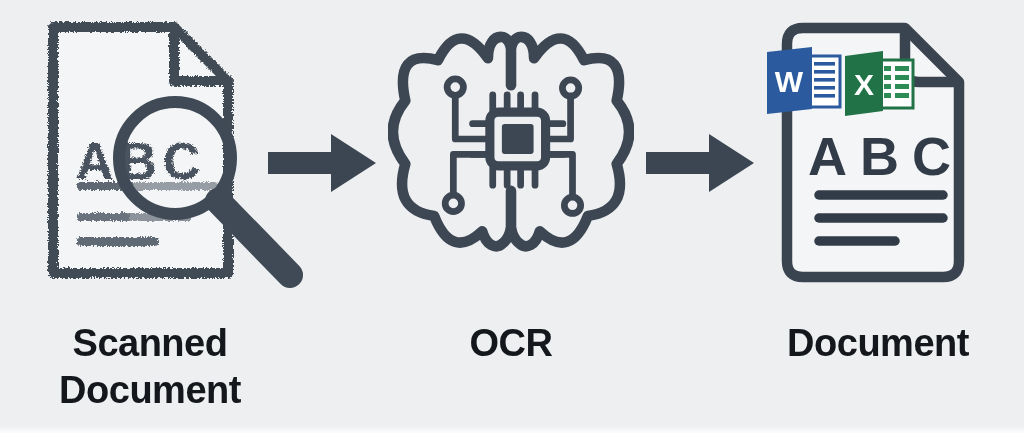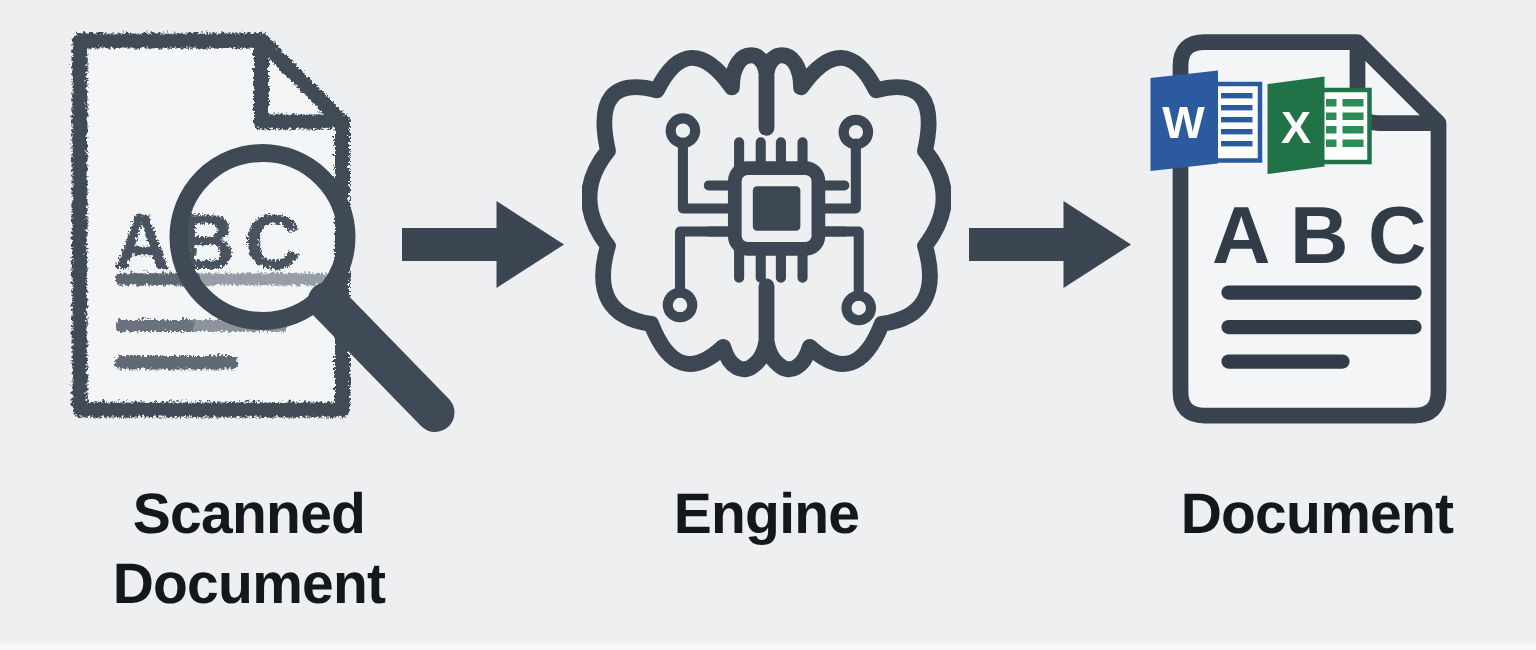--- a/index.html
+++ b/index.html
@@ -170,25 +170,25 @@
         <rect x="129" y="70" width="7" height="5"></rect>
           <rect x="140" y="70" width="14" height="5"></rect>
         <rect x="129" y="79" width="7" height="5"></rect>
           <rect x="140" y="79" width="14" height="5"></rect>
       </g>
       <polygon points="90,42 128,37 128,97 90,102" fill="#217347"></polygon>
       <text class="badge-letter" x="109" y="81" text-anchor="middle">X</text>
     </g>
   </svg>
 
-  <div class="label" style="left:16px;top:320px;width:300px;">
+  <div class="label" style="left:0px;top:320px;width:300px;">
     <div>Scanned</div>
     <div>Document</div>
   </div>
   <div class="label" style="left:396px;top:320px;width:230px;">
-    <div>Engine</div>
+    <div>OCR</div>
   </div>
   <div class="label" style="left:738px;top:320px;width:280px;">
     <div>Document</div>
   </div>
 
   <div class="edge-light"></div>
 </div>
 
 </body></html>

